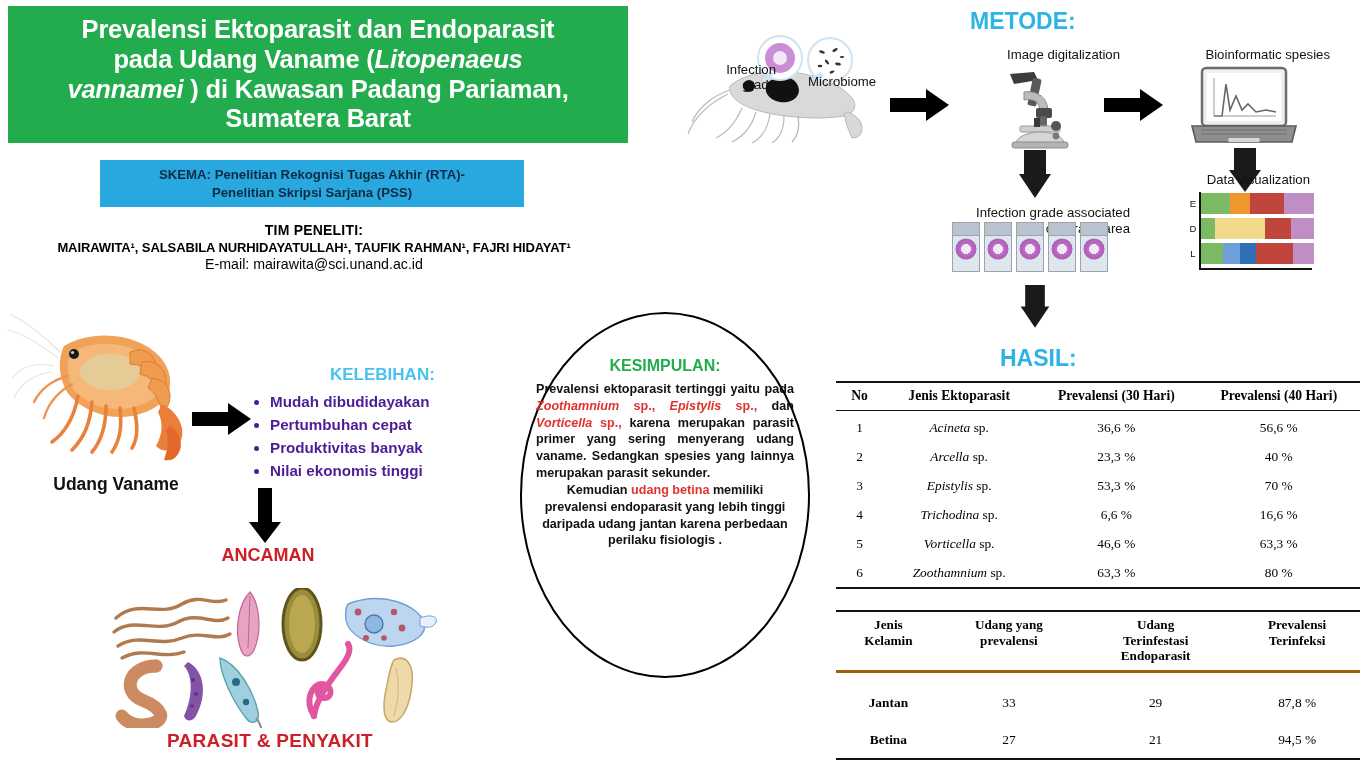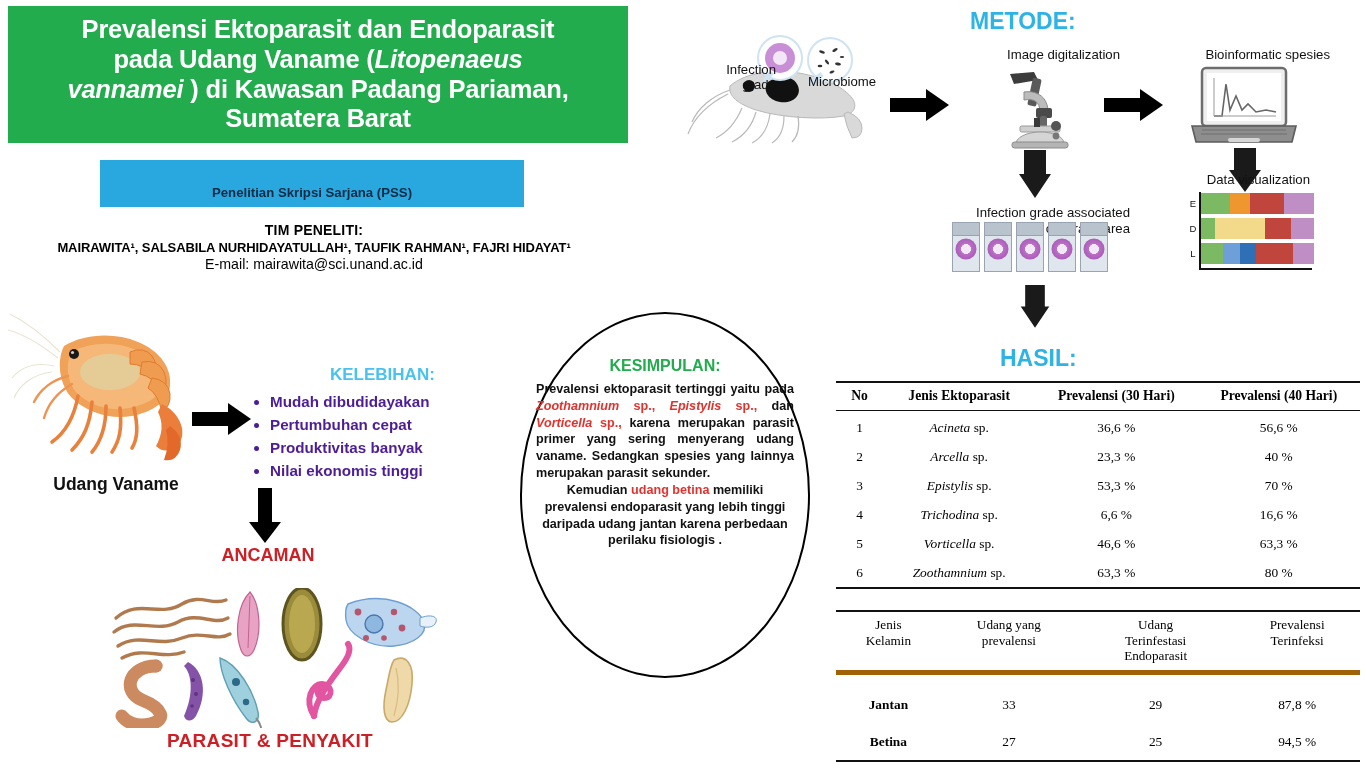--- a/index.html
+++ b/index.html
@@ -115,42 +115,42 @@
 
   #table-ekto{left:836px;top:381px;width:524px;font-size:13.4px;}
   #table-ekto thead th{font-weight:bold;font-size:13.6px;padding:5px 0 6px;
     border-top:2px solid #111;border-bottom:1px solid #111;}
   #table-ekto thead tr.dbl th{border-bottom:none;border-top:1.6px solid #111;height:2px;padding:0;}
   #table-ekto tbody td{padding:6.5px 0;}
   #table-ekto tbody tr:last-child td{border-bottom:2px solid #111;}
   .it-sp{font-style:italic;}
 
   #table-gender{left:836px;top:610px;width:524px;font-size:13.4px;}
-  #table-gender thead th{font-weight:normal;font-size:13.2px;padding:5px 4px 6px;
-    border-top:2px solid #111;border-bottom:5px solid #a16207;line-height:1.18;vertical-align:top;}
+  #table-gender thead th{font-weight:bold;font-size:13.2px;padding:5px 4px 6px;
+    border-top:2px solid #111;border-bottom:3px solid #a16207;line-height:1.18;vertical-align:top;}
   #table-gender tbody td{padding:11px 0 10px;}
   #table-gender tbody tr:first-child td{padding-top:22px;}
   #table-gender tbody tr:last-child td{border-bottom:2px solid #111;}
   #table-gender td.lbl{font-weight:bold;}
 </style>
 </head>
 <body>
 
 <div class="abs" id="title-bar">
   <div id="title-text">
     <span>Prevalensi Ektoparasit dan Endoparasit</span><br>
     <span>pada Udang Vaname (</span><span class="it">Litopenaeus</span><br>
     <span class="it">vannamei</span><span> ) di Kawasan Padang Pariaman,</span><br>
     <span>Sumatera Barat</span>
   </div>
 </div>
 
 <div class="abs" id="skema-box">
   <div id="skema-text">
-    <br>
+    <span>SKEMA: Penelitian Rekognisi Tugas Akhir (RTA)-</span><br>
     <span>Penelitian Skripsi Sarjana (PSS)</span>
   </div>
 </div>
 
 <div class="abs" id="team-block">
   <div id="team-heading">TIM PENELITI:</div>
   <div id="team-authors">MAIRAWITA¹, SALSABILA NURHIDAYATULLAH¹, TAUFIK RAHMAN¹, FAJRI HIDAYAT¹</div>
   <div id="team-email">E-mail: mairawita@sci.unand.ac.id</div>
 </div>
 
@@ -524,17 +524,17 @@
   <tbody>
     <tr>
       <td class="lbl">Jantan</td>
       <td>33</td>
       <td>29</td>
       <td>87,8 %</td>
     </tr>
     <tr>
       <td class="lbl">Betina</td>
       <td>27</td>
-      <td>25</td>
+      <td>21</td>
       <td>94,5 %</td>
     </tr>
   </tbody>
 </table>
 
 </body></html>

